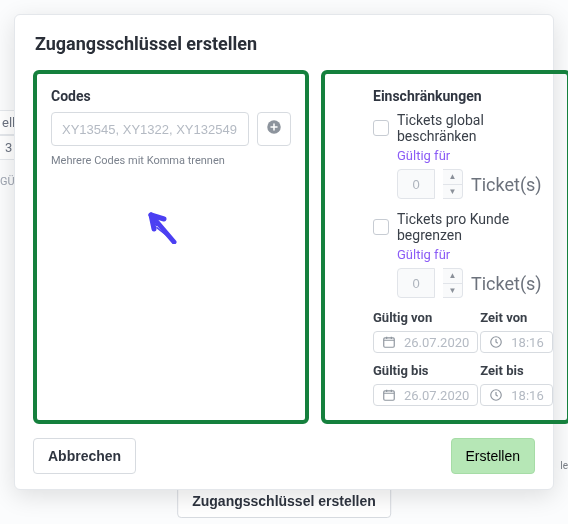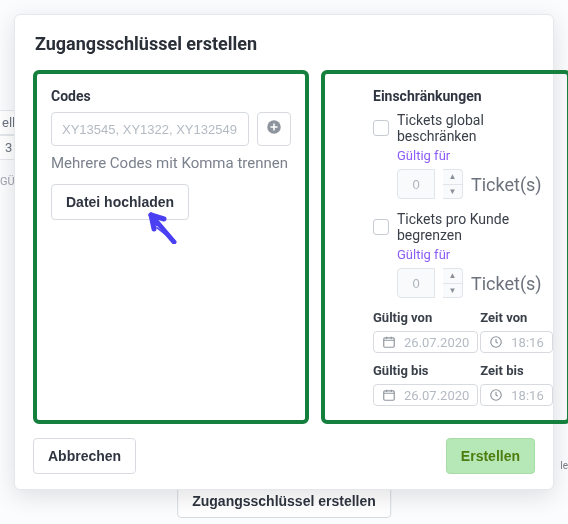--- a/index.html
+++ b/index.html
@@ -54,21 +54,21 @@
   .input {
     flex:1; height:34px; border:1px solid #d7dbe0; border-radius:4px;
     padding:0 10px; font-size:13px; color:#4b5563; background:#fff;
   }
   .input::placeholder { color:#b4bac3; }
   .add-btn {
     width:34px; height:34px; border:1px solid #d7dbe0; border-radius:4px;
     background:#fff; display:flex; align-items:center; justify-content:center;
     cursor:pointer;
   }
-  .hint { font-size:15px; color:#7b828d; margin-top:8px; }
+  .hint { font-size:11px; color:#7b828d; margin-top:8px; }
   .btn {
     display:inline-flex; align-items:center; justify-content:center;
     height:36px; padding:0 14px; border:1px solid #d7dbe0; border-radius:4px;
     background:#fff; font-weight:600; color:#2f3540; font-size:14px; cursor:pointer;
   }
   .btn.upload { margin-top:12px; }
 
   .chk-row { display:flex; align-items:center; gap:8px; font-size:14px; color:#3a4049; margin-bottom:4px;}
   .chk {
     width:16px; height:16px; border:1px solid #c7ccd3; border-radius:3px; background:#fff; flex:0 0 16px;
@@ -93,21 +93,21 @@
     height:22px; border:1px solid #d7dbe0; border-radius:4px; padding:0 8px;
     color:#b4bac3; font-size:13px; background:#fff;
   }
   .dt-input .glyph { color:#8f969f; display:flex; }
 
   .modal-footer {
     display:flex; justify-content:space-between; align-items:center;
     padding:14px 18px 16px 18px;
   }
   .btn.primary {
-    background:#b6e7b6; border-color:#a6dca6; color:#4d7c0f; font-weight:700;
+    background:#b6e7b6; border-color:#a6dca6; color:#000000; font-weight:400;
   }
 
   .cursor-arrow {
     position:absolute; left:148px; top:212px; pointer-events:none;
   }
 </style>
 </head>
 <body>
 
 <div class="bg">
@@ -130,21 +130,20 @@
         <div class="add-btn">
           <span>
             <svg width="18" height="18" viewBox="0 0 24 24" fill="none" stroke="#8d949d" stroke-width="2">
               <circle cx="12" cy="12" r="9" fill="#8d949d" stroke="none"></circle>
               <path d="M12 8v8M8 12h8" stroke="#fff" stroke-width="2" stroke-linecap="round"></path>
             </svg>
           </span>
         </div>
       </div>
       <div class="hint">Mehrere Codes mit Komma trennen</div>
-      <button class="btn upload">Datei hochladen</button>
     </div>
 
     <div class="panel right">
       <div class="sec-title">Einschränkungen</div>
 
       <div class="chk-row">
         <div class="chk"></div>
         <span>Tickets global beschränken</span>
       </div>
       <div class="sub">

